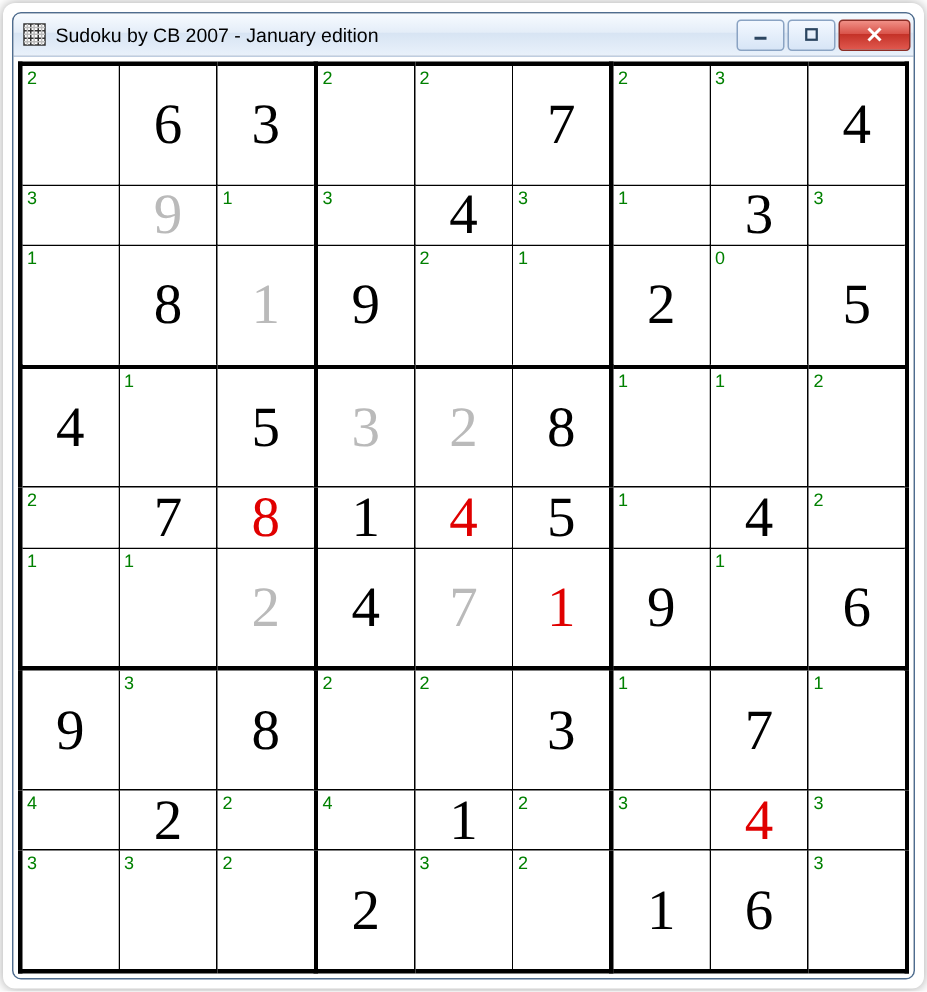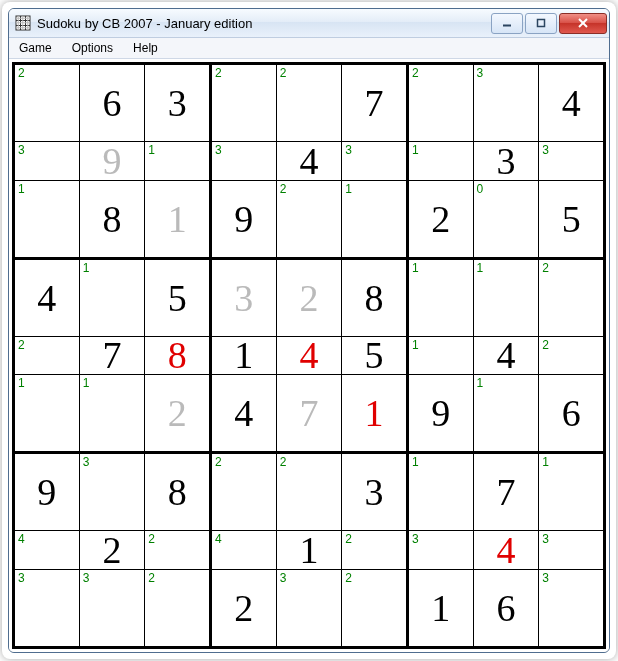--- a/index.html
+++ b/index.html
@@ -84,25 +84,20 @@
       </div>
       <div class="win-btn close">
         <svg width="12" height="10">
             <line x1="2" y1="1" x2="10" y2="9" stroke="#fff" stroke-width="2"></line>
             <line x1="10" y1="1" x2="2" y2="9" stroke="#fff" stroke-width="2"></line>
           </svg>
       </div>
     </div>
   </div>
 
-  <div class="menubar">
-    <div class="menuitem">Game</div>
-    <div class="menuitem">Options</div>
-    <div class="menuitem">Help</div>
-  </div>
 
   <div class="client">
     <table class="board">
       <tbody id="board-body">
           <tr>
             <td class="bt bl">
               <span class="hint">2</span>
             </td>
             <td class="bt">
               <span class="val c-black">6</span>

